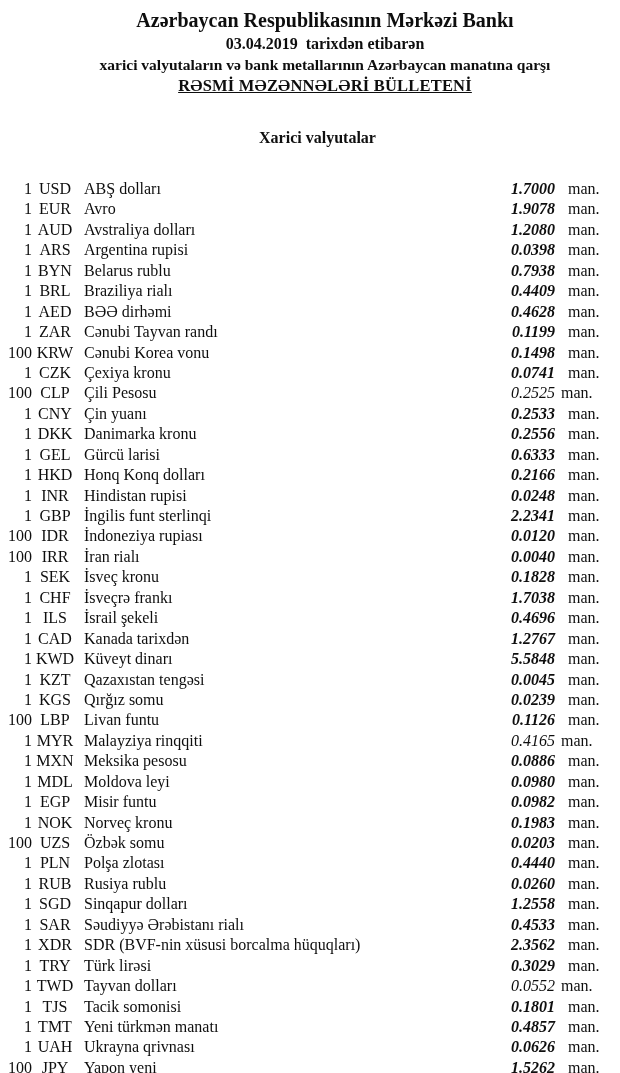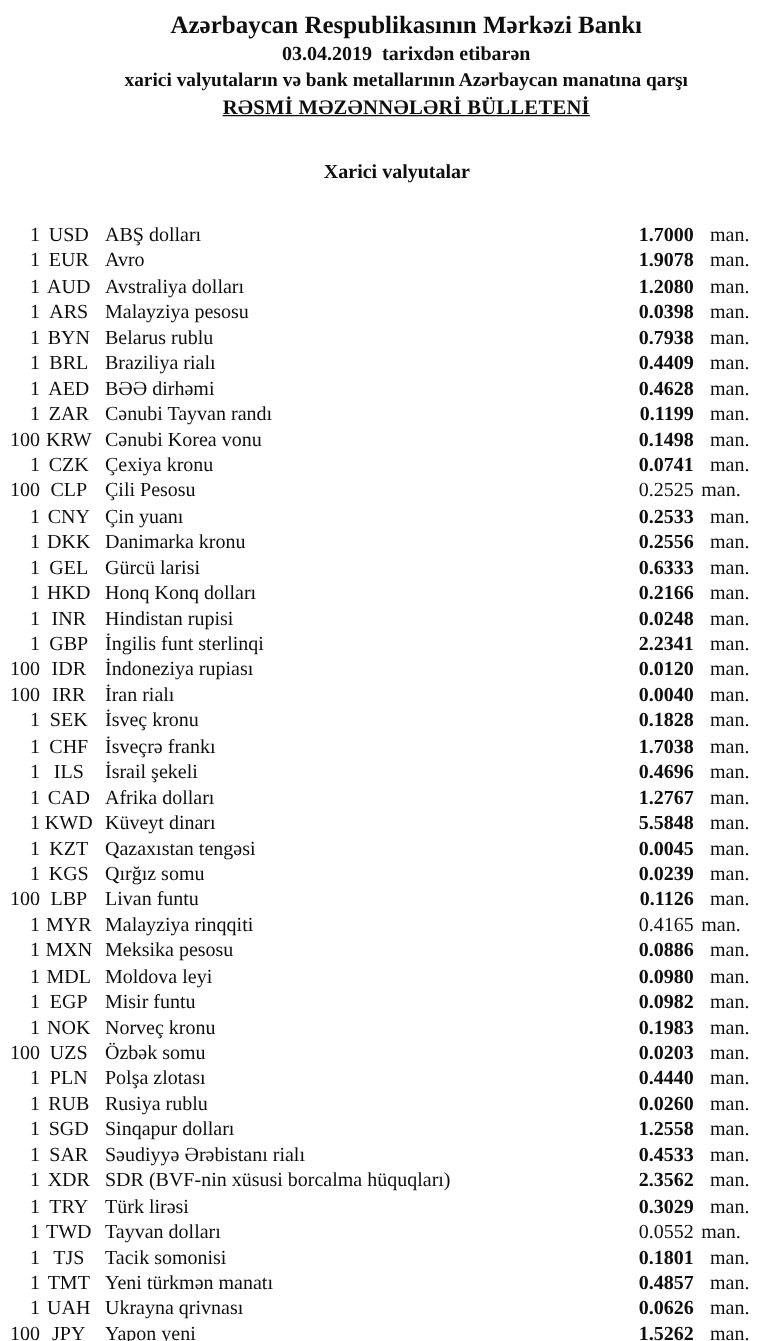--- a/index.html
+++ b/index.html
@@ -41,21 +41,21 @@
     grid-template-columns: 24px 46px 1fr 92px 55px;
     height: 20.45px;
     font-size: 16px;
     line-height: 20.45px;
     align-items: baseline;
     white-space: nowrap;
   }
   .qty  { text-align: right; }
   .code { text-align: center; margin-top: 28px; }
   .name { padding-left: 6px; overflow: hidden; }
-  .rate { text-align: right; font-weight: bold; }
+  .rate { text-align: right; font-style: italic; font-weight: bold; }
   .unit { padding-left: 13px; }
   .row.light .rate { font-weight: normal; margin-top: 24px; }
   .row.light .unit { padding-left: 6px; }
 </style>
 </head>
 <body>
 
 <div class="page">
   <div class="header">
     <div class="bank-title">Azərbaycan Respublikasının Mərkəzi Bankı</div>
@@ -87,21 +87,21 @@
     <span class="qty">1</span>
     <span class="code">AUD</span>
     <span class="name">Avstraliya dolları</span>
     <span class="rate">1.2080</span>
     <span class="unit">man.</span>
   </div>
 
   <div class="row">
     <span class="qty">1</span>
     <span class="code">ARS</span>
-    <span class="name">Malayziya pesosu</span>
+    <span class="name">Argentina rupisi</span>
     <span class="rate">0.0398</span>
     <span class="unit">man.</span>
   </div>
 
   <div class="row">
     <span class="qty">1</span>
     <span class="code">BYN</span>
     <span class="name">Belarus rublu</span>
     <span class="rate">0.7938</span>
     <span class="unit">man.</span>
@@ -239,21 +239,21 @@
     <span class="qty">1</span>
     <span class="code">ILS</span>
     <span class="name">İsrail şekeli</span>
     <span class="rate">0.4696</span>
     <span class="unit">man.</span>
   </div>
 
   <div class="row">
     <span class="qty">1</span>
     <span class="code">CAD</span>
-    <span class="name">Afrika dolları</span>
+    <span class="name">Kanada tarixdən</span>
     <span class="rate">1.2767</span>
     <span class="unit">man.</span>
   </div>
 
   <div class="row">
     <span class="qty">1</span>
     <span class="code">KWD</span>
     <span class="name">Küveyt dinarı</span>
     <span class="rate">5.5848</span>
     <span class="unit">man.</span>

